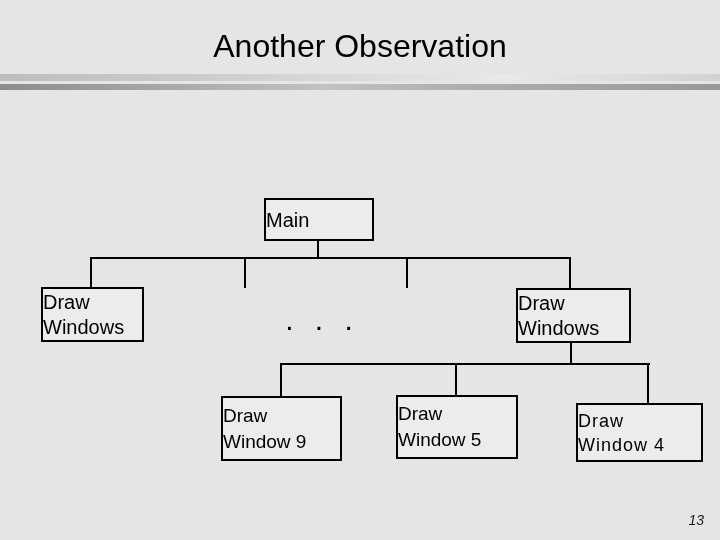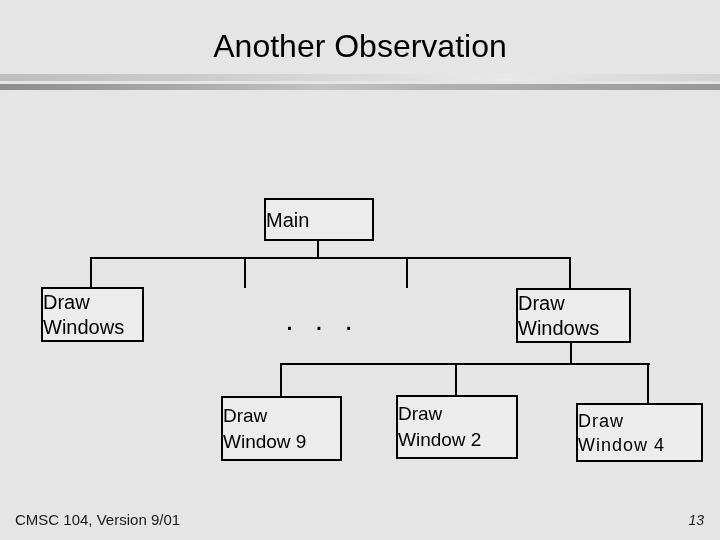--- a/index.html
+++ b/index.html
@@ -98,24 +98,23 @@
     <span>Windows</span>
   </div>
 
   <div class="node node-w1">
     <span>Draw</span>
     <span>Window 9</span>
   </div>
 
   <div class="node node-w2">
     <span>Draw</span>
-    <span>Window 2</span>
+    <span>Window 5</span>
   </div>
 
   <div class="node node-w3">
     <span>Draw</span>
     <span>Window 4</span>
   </div>
 
-  <div class="footer-left">CMSC 104, Version 9/01</div>
   <div class="page-num">13</div>
 
 </div>
 
 </body></html>

